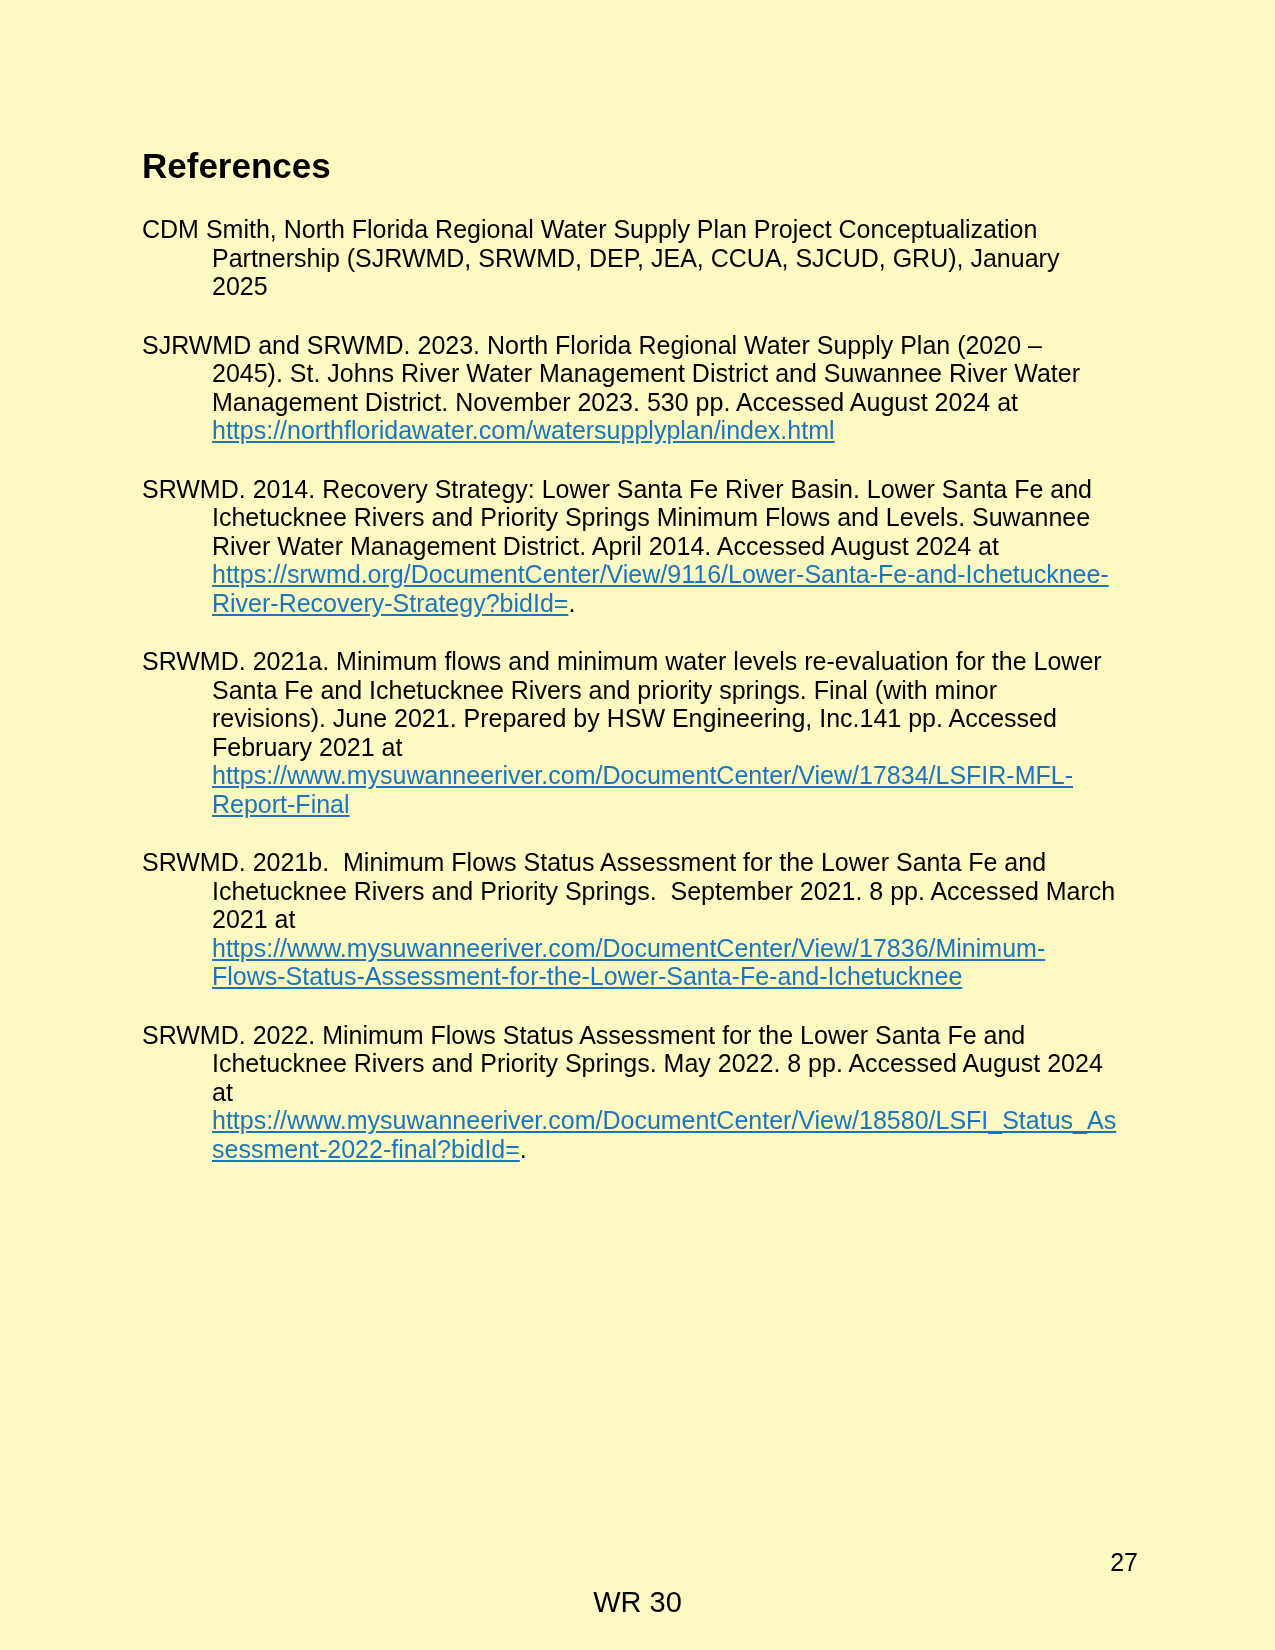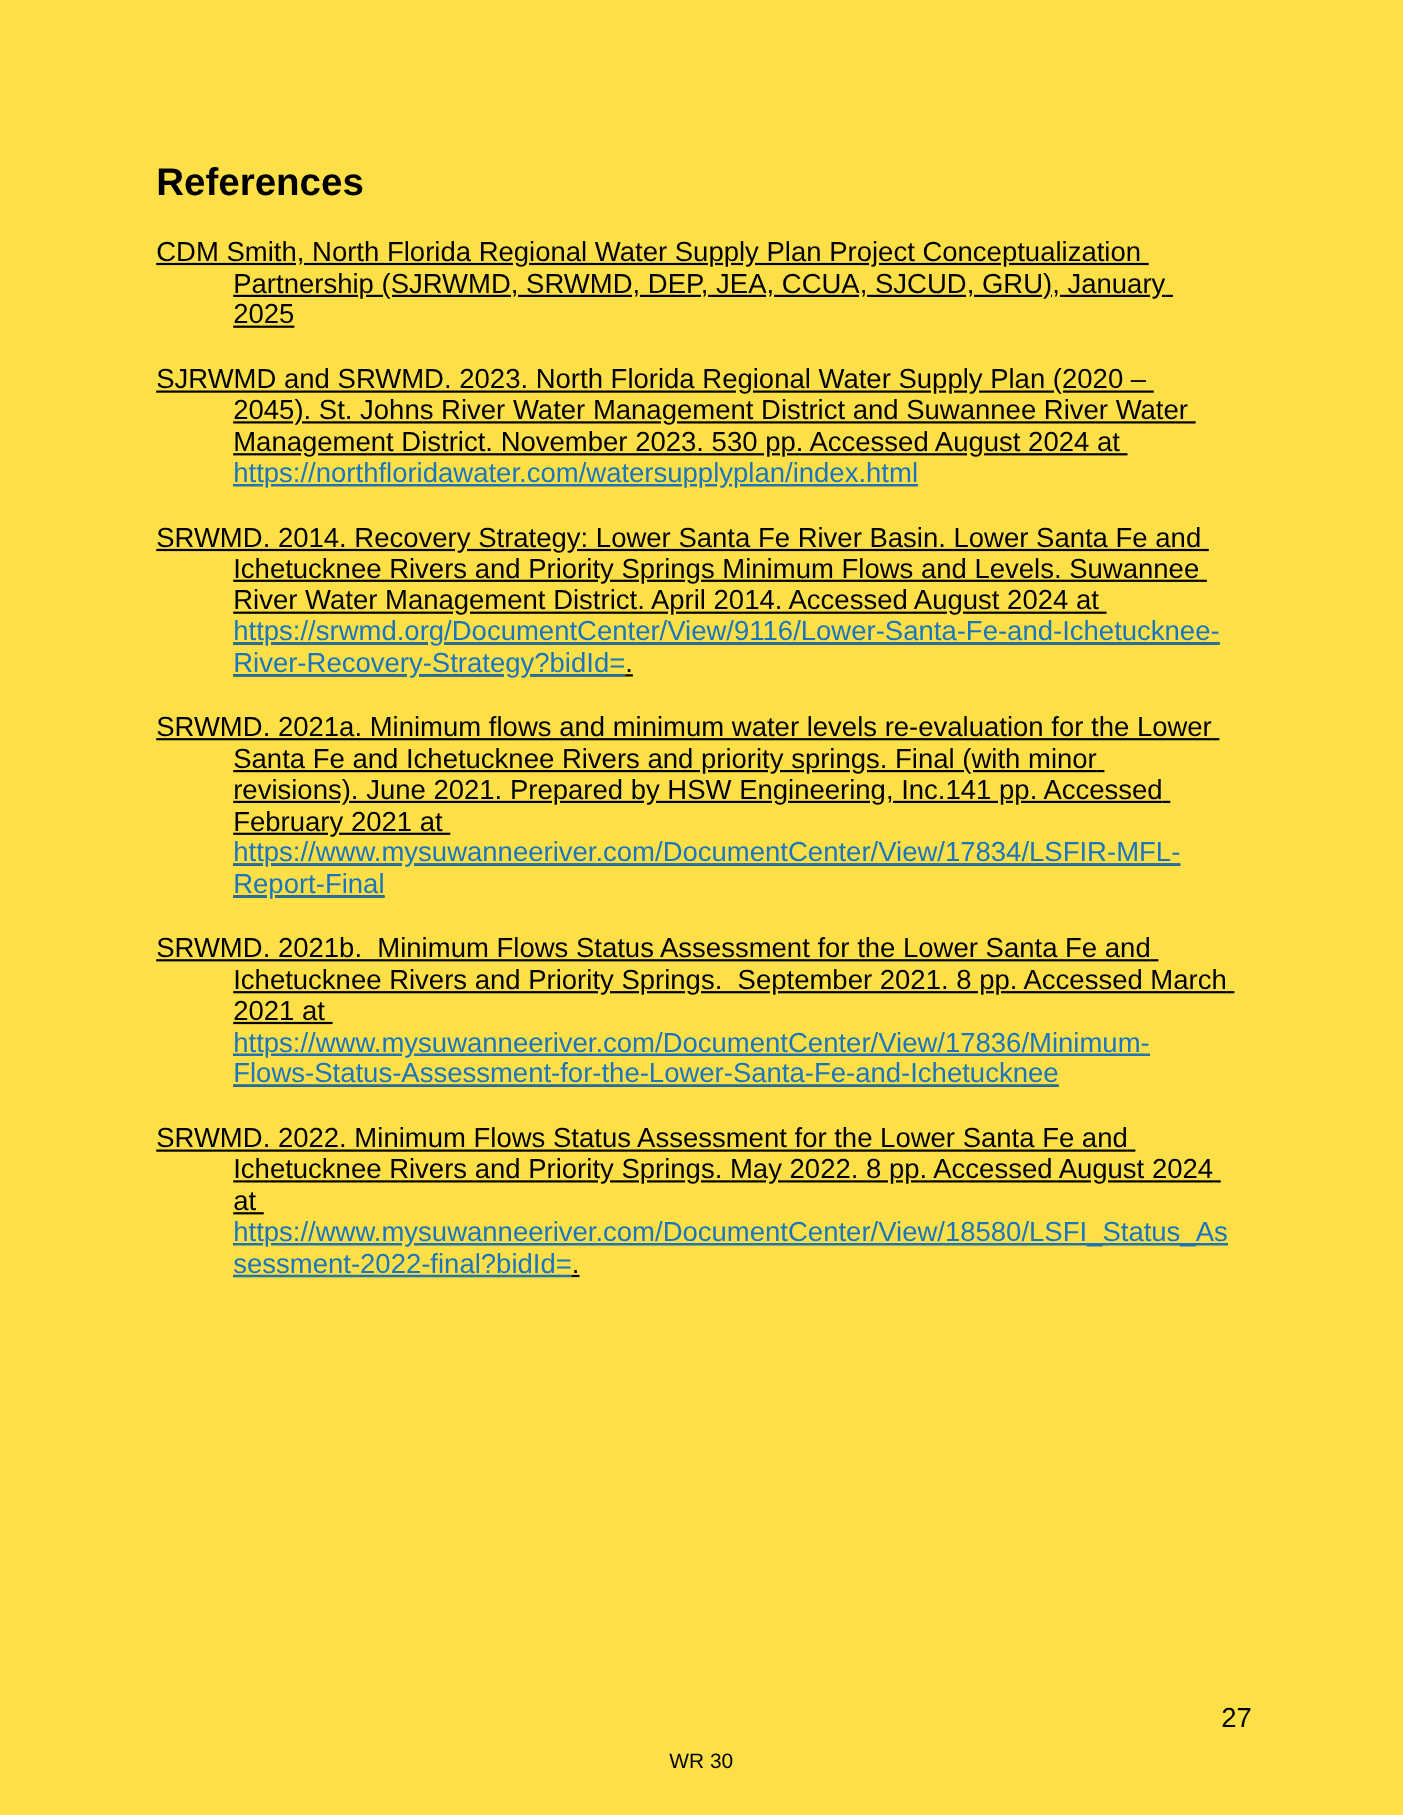--- a/index.html
+++ b/index.html
@@ -11,21 +11,21 @@
     width: 1275px;
     height: 1650px;
     position: relative;
     font-family: "Liberation Sans", "DejaVu Sans", sans-serif;
     color: #000000;
     --link-color: #1B75BC;
   }
   .page {
     position: absolute;
     inset: 0;
-    background: #fde047;
+    background: #fef9c3;
     overflow: hidden;
   }
   .content {
     position: absolute;
     left: 142px;
     top: 146px;
     width: 975px;
   }
   h1.doc-title {
     font-size: 35px;
@@ -34,21 +34,20 @@
     margin: 0 0 29px 0;
   }
   p.ref {
     font-size: 25px;
     line-height: 28.5px;
     margin: 0 0 30px 0;
     padding-left: 70px;
     text-indent: -70px;
     white-space: pre-wrap;
     overflow-wrap: break-word;
-    text-decoration: underline;
   }
   a.ref-link {
     color: var(--link-color);
     text-decoration: underline;
     cursor: pointer;
   }
   .page-number {
     position: absolute;
     top: 1548px;
     left: 158px;
@@ -56,21 +55,21 @@
     text-align: right;
     font-size: 25px;
     line-height: 28.5px;
   }
   .footer-code {
     position: absolute;
     top: 1588px;
     left: 0;
     width: 1275px;
     text-align: center;
-    font-size: 19px;
+    font-size: 29px;
     line-height: 28.5px;
   }
 </style>
 </head>
 <body style="--link-color: #1B75BC; color: rgb(0, 0, 0); background: rgb(255, 255, 255);">
 
 <div class="page">
   <div class="content">
     <h1 class="doc-title">References</h1>
     <div id="references-list">

